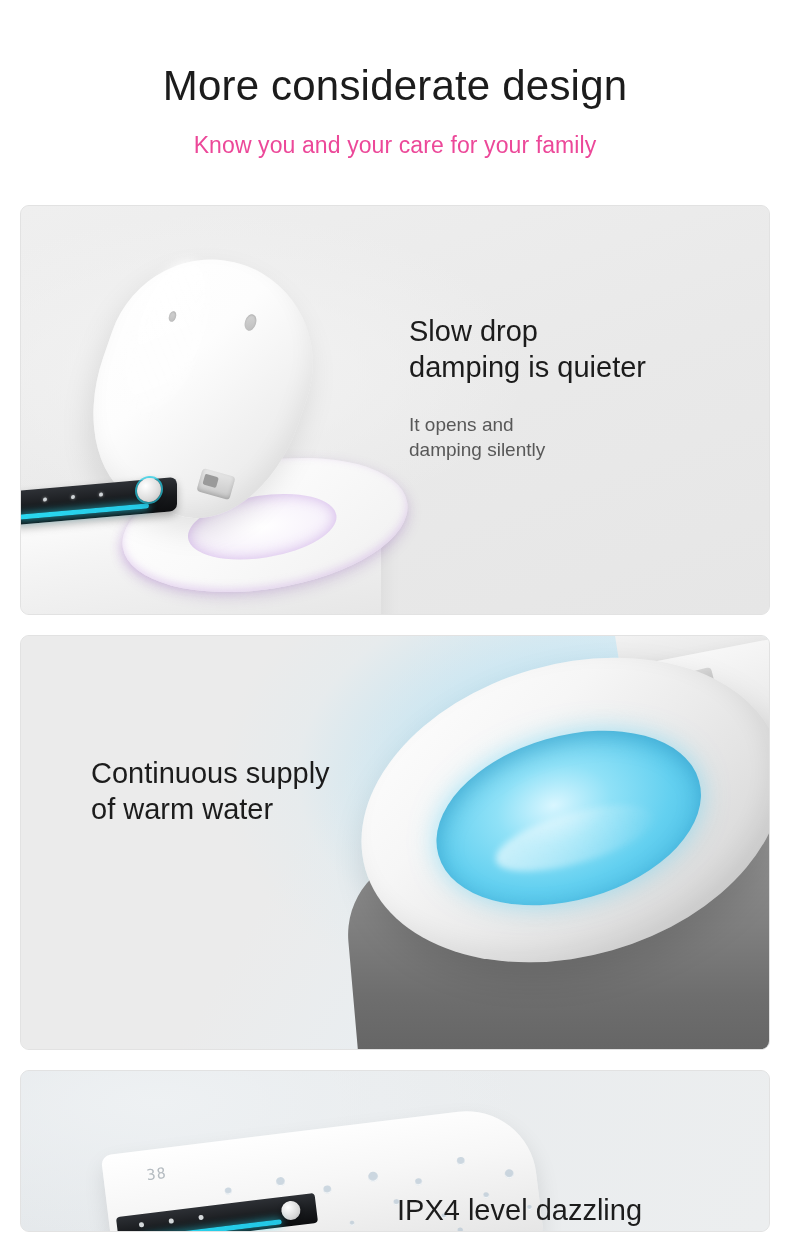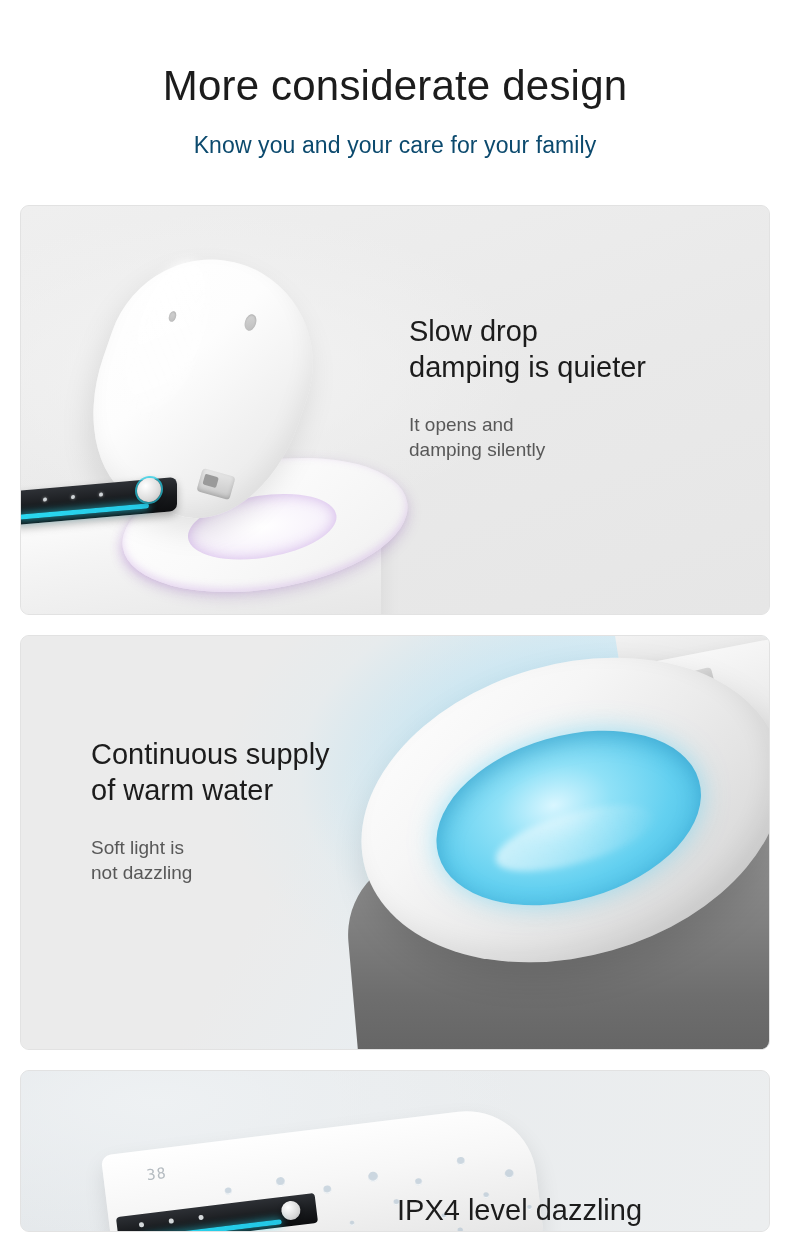--- a/index.html
+++ b/index.html
@@ -12,21 +12,21 @@
   .page { position:relative; width:790px; height:1252px; background:#fff; }
 
   
   .header { text-align:center; padding-top:64px; }
   .page-title {
     font-size:42px; font-weight:400; color:#1c1c1c;
     letter-spacing:0.2px; line-height:1.05;
   }
   .page-subtitle {
     margin-top:24px; font-size:23px; font-weight:400;
-    color:#0c4a6e; letter-spacing:0.1px;
+    color:#ec4899; letter-spacing:0.1px;
   }
 
   
   .cards { margin-top:46px; padding:0 20px;text-decoration:underline; }
   .card {
     position:relative; width:750px; border-radius:9px;
     background:#eaeaea; overflow:hidden;
     border:1px solid #e2e2e2;
   }
   .card + .card { margin-top:20px; }
@@ -37,21 +37,21 @@
   .card-text { position:absolute; z-index:6; }
   .card-head {
     font-size:29px; font-weight:400; color:#1c1c1c;
     line-height:1.24; white-space:pre-line;
   }
   .card-sub {
     margin-top:26px; font-size:19px; font-weight:400;
     color:#585858; line-height:1.32; white-space:pre-line;
   }
   .t1 { right:30px; top:108px; width:330px; }
-  .t2 { left:70px; top:101px; width:330px; }
+  .t2 { left:70px; top:120px; width:330px; }
   .t3 { right:22px; bottom:2px; width:350px; }
   .t3 .card-head { font-size:29px; }
 
   
   .art1 { position:absolute; inset:0; }
   .c1-bg { position:absolute; inset:0;
     background:
       radial-gradient(ellipse 60% 55% at 26% 40%, #f3f3f3 0%, rgba(243,243,243,0) 70%),
       linear-gradient(160deg,#efefef 0%,#e9e9e9 55%,#e6e6e6 100%); }
   
@@ -289,22 +289,20 @@
         <div class="c2-lidflap"></div>
         <div class="c2-tank"></div>
         <div class="c2-hinge"></div>
         <div class="c2-rim">
           <div class="c2-water"></div>
         </div>
       </div>
       <div class="card-text t2">
         <div class="card-head">Continuous supply
 of warm water</div>
-        <div class="card-sub">Soft light is
-not dazzling</div>
       </div>
     </div>
 
     <div class="card card-3">
       <div class="art3">
         <div class="c3-bg"></div>
         <div class="c3-lid"></div>
         <div class="c3-drops">
           <i style="left:6px;  top:14px; width:7px;  height:7px;"></i>
           <i style="left:34px; top:40px; width:5px;  height:5px;"></i>

